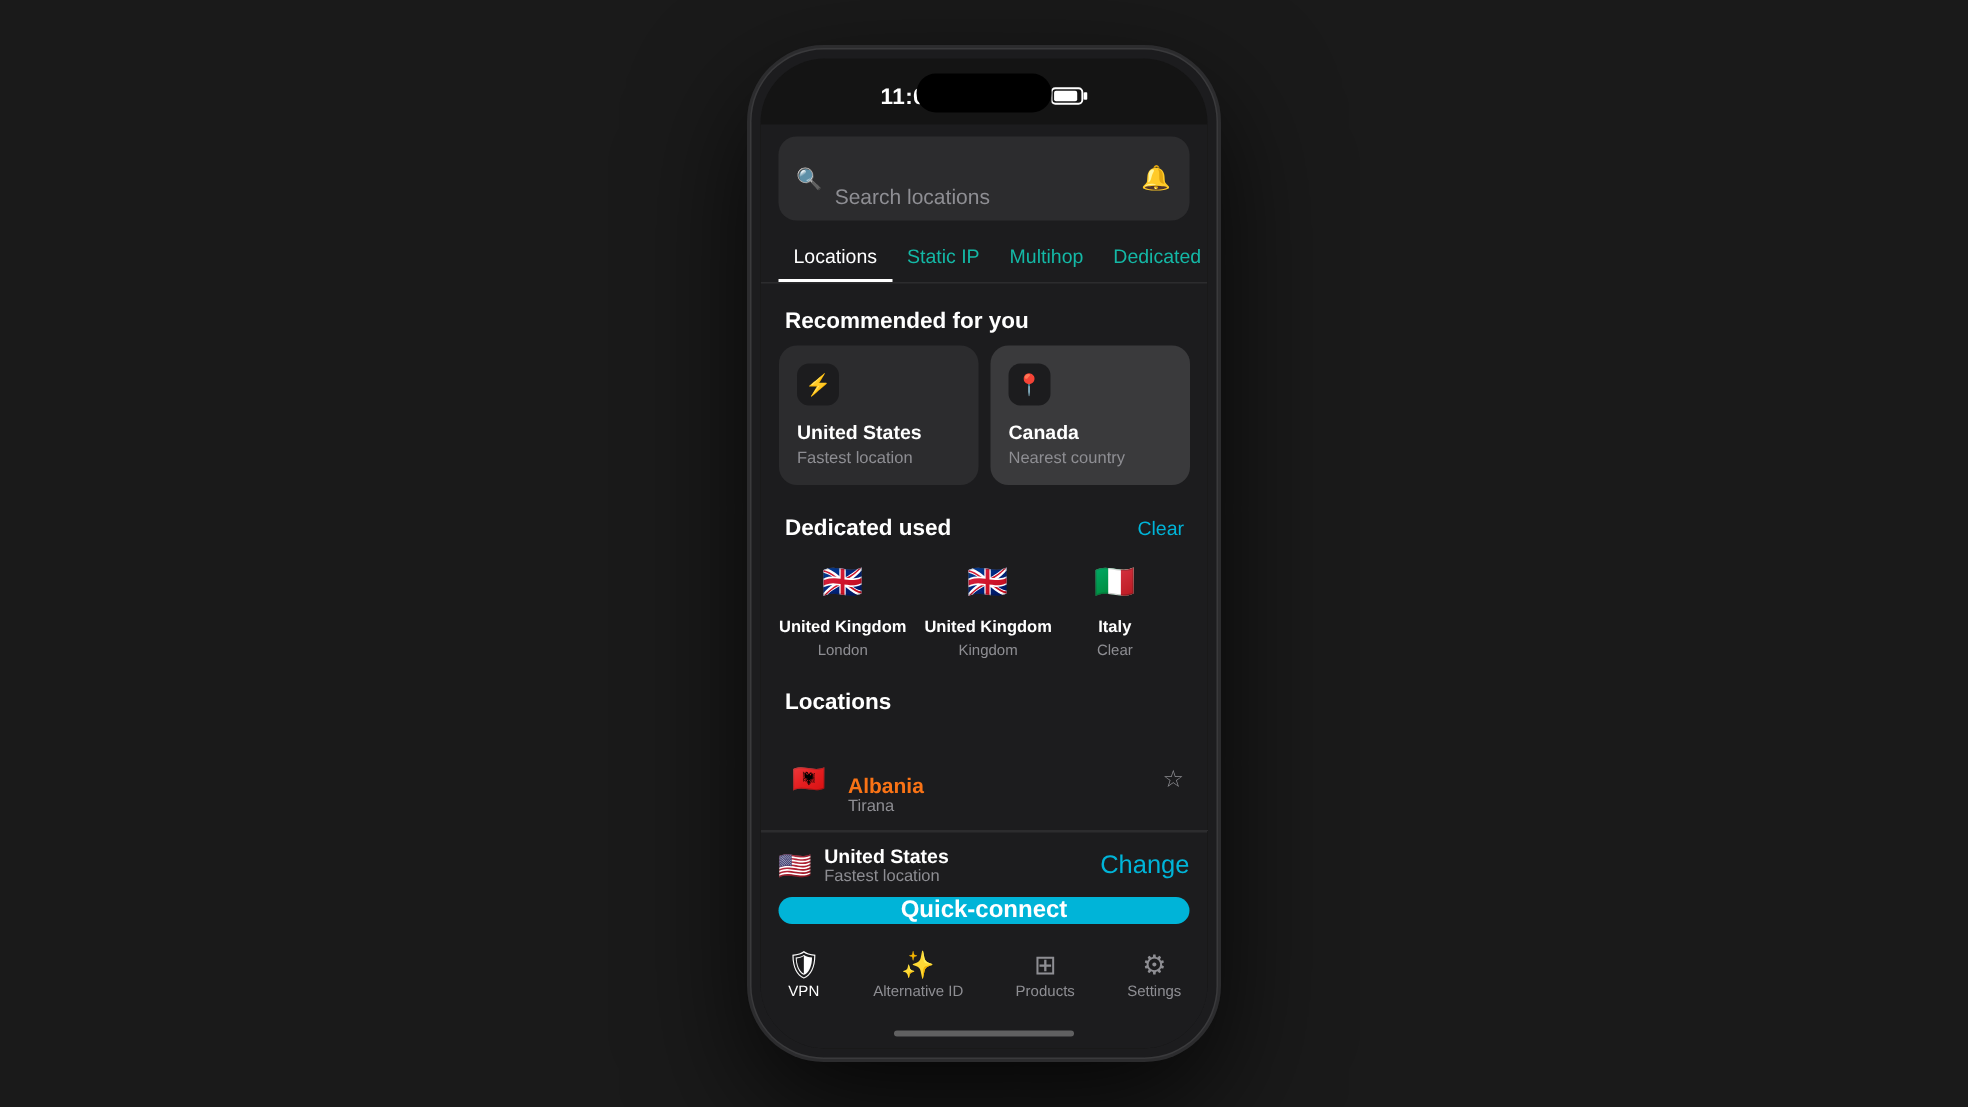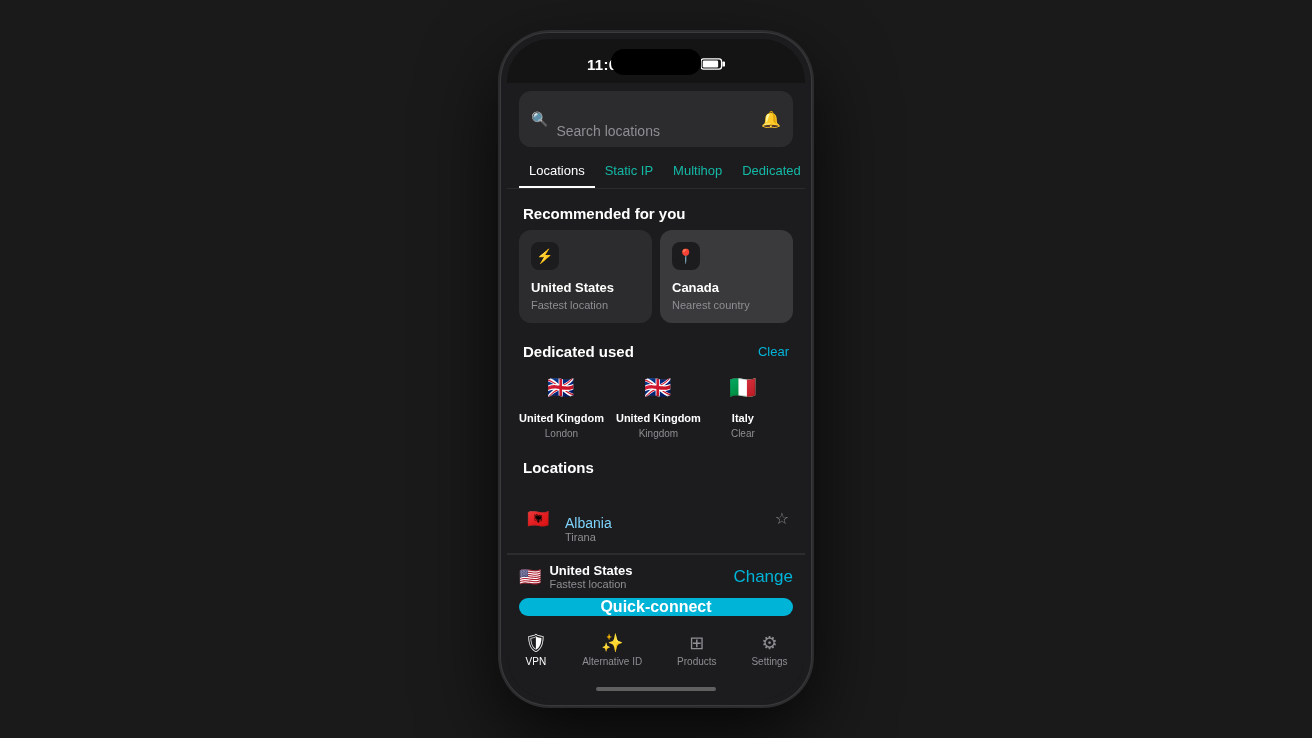--- a/index.html
+++ b/index.html
@@ -266,22 +266,22 @@
       font-size: 18px;
       flex-shrink: 0;
     }
 
     .location-info {
       flex: 1;
     }
 
     .location-name {
       font-size: 14px;
-      font-weight: 400;
-      color: #7dd3fc;
+      font-weight: 700;
+      color: #f97316;
       margin-top: 21px;
     }
 
     .location-city {
       font-size: 11px;
       color: #8e8e93;
     }
 
     .star-icon {
       color: #8e8e93;

